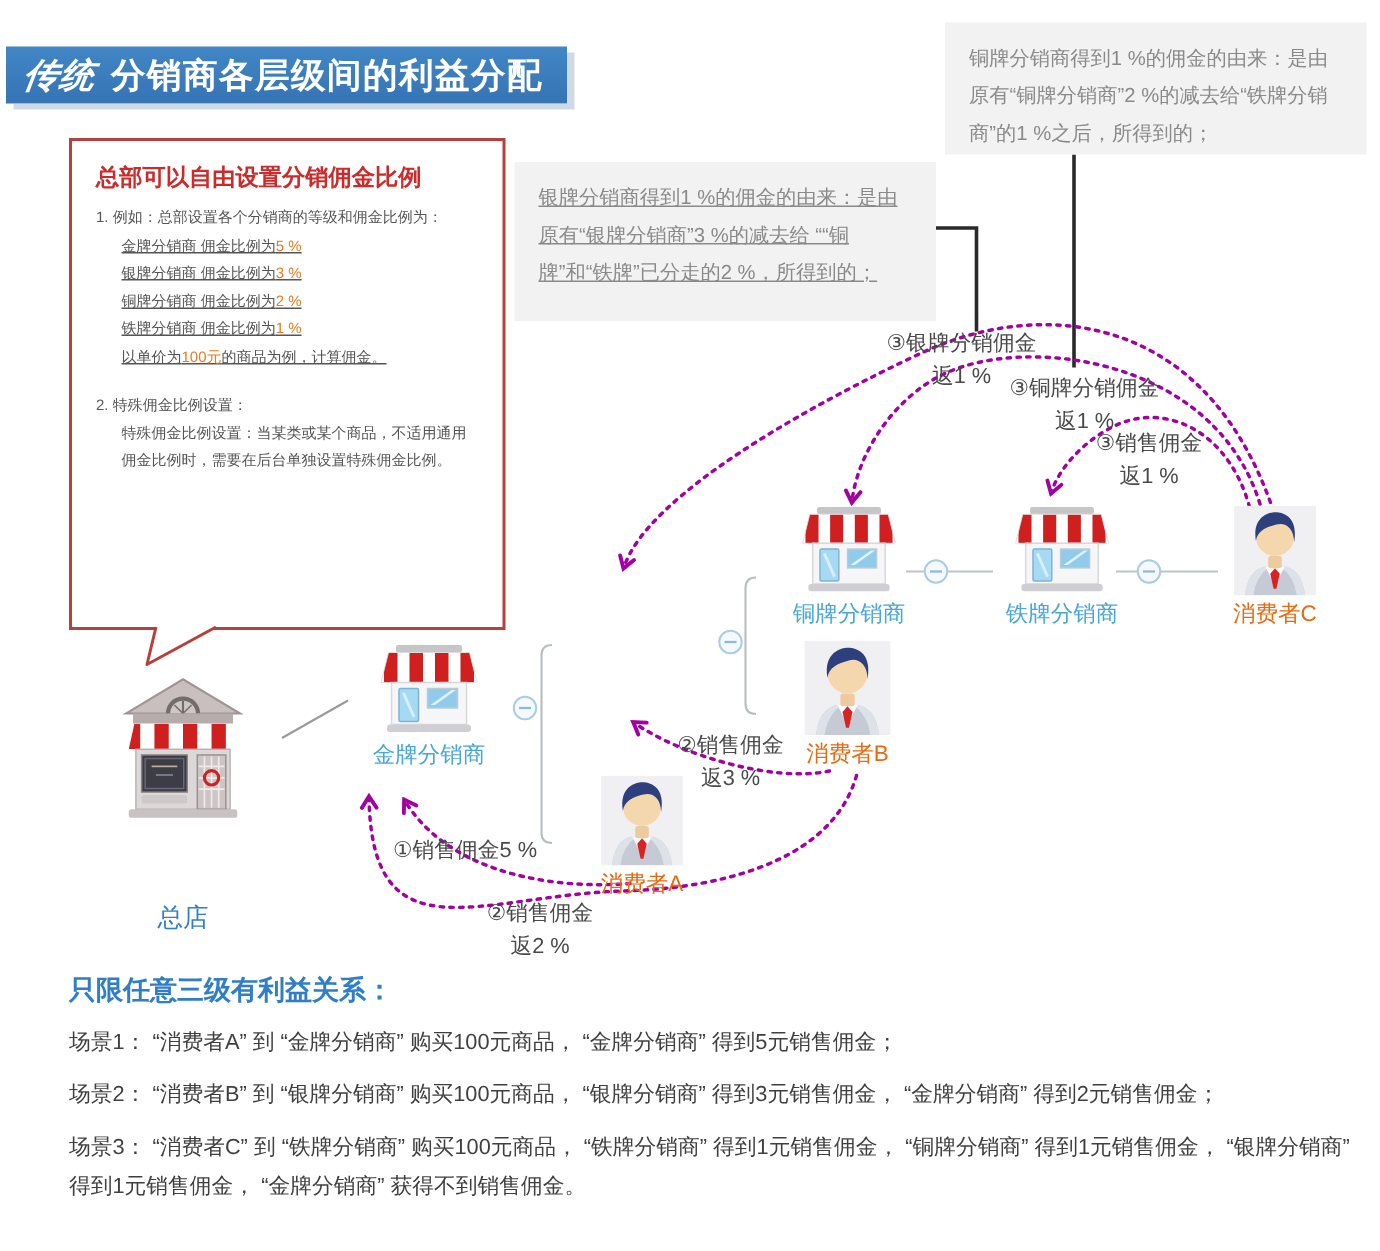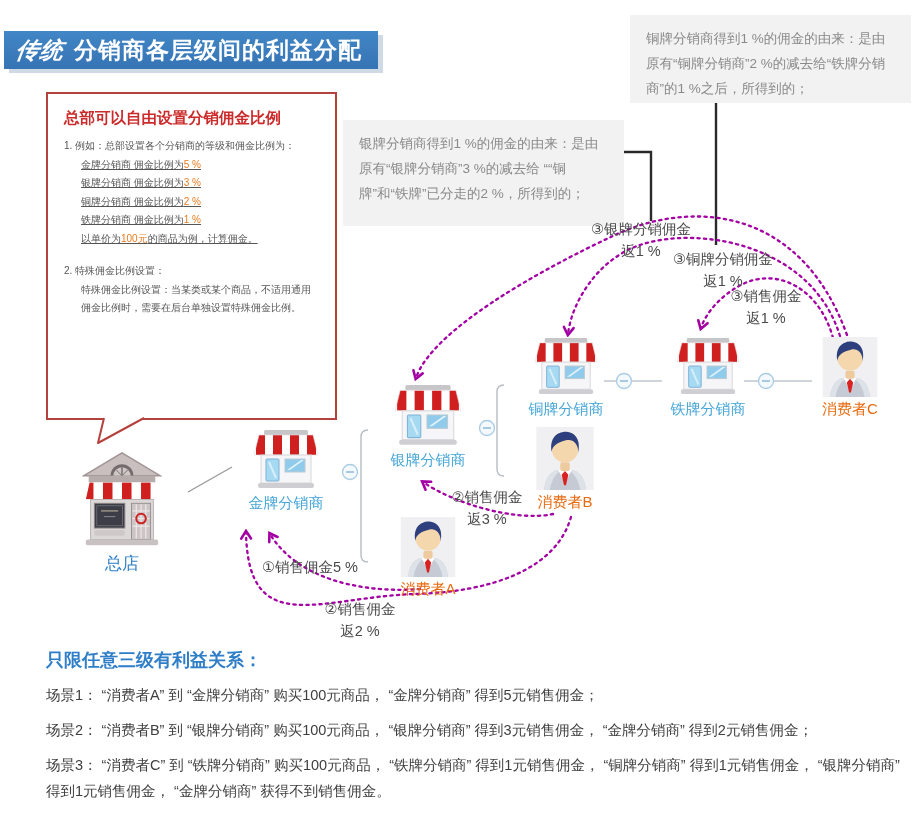--- a/index.html
+++ b/index.html
@@ -40,21 +40,21 @@
   .hl{color:#e87a1f;}
   .bubble .pt2{margin-top:14px;}
   .bubble .sub{padding-left:17px;}
   
   .callout{
     position:absolute;background:#f2f2f2;color:#8a8a8a;
     font-size:13.5px;line-height:1.85;
     padding:12px 16px;box-sizing:border-box;z-index:4;
   }
   .callout.bronze{left:630px;top:15px;width:281px;height:88px;}
-  .callout.silver{left:343px;top:120px;width:281px;height:106px;}
+  .callout.silver{left:343px;top:108px;width:281px;height:106px;text-decoration:underline;}
   
   .node{
     position:absolute;display:flex;flex-direction:column;align-items:center;
     z-index:3;
   }
   .node .lbl{margin-top:3px;font-size:15px;white-space:nowrap;}
   .node .lbl.store{color:#47a7d8;}
   .node .lbl.consumer{color:#e86a10;font-weight:400;}
   .node .lbl.hq{color:#2f7ec7;font-size:17px;}
   
@@ -207,40 +207,34 @@
     <div class="pt pt2 lead">2. 特殊佣金比例设置：</div>
     <div class="pt sub">特殊佣金比例设置：当某类或某个商品，不适用通用佣金比例时，需要在后台单独设置特殊佣金比例。</div>
     <svg class="tail" width="50" height="30" viewBox="0 0 50 30">
       <path d="M8,3 L2,28 L48,3" fill="#ffffff" stroke="#b5413c" stroke-width="2" stroke-linejoin="round"></path>
     </svg>
   </div>
 
   <div class="callout bronze">铜牌分销商得到1 %的佣金的由来：是由原有“铜牌分销商”2 %的减去给“铁牌分销商”的1 %之后，所得到的；</div>
   <div class="callout silver">银牌分销商得到1 %的佣金的由来：是由原有“银牌分销商”3 %的减去给 ““铜牌”和“铁牌”已分走的2 %，所得到的；</div>
 
-  <div class="node" style="left:79px;top:450px;width:86px;">
+  <div class="node" style="left:79px;top:450px;width:86px;gap:48px;">
     <svg width="80" height="99">
         <use href="#sym-bigstore"></use>
       </svg>
     <div class="lbl hq">总店</div>
   </div>
 
   <div class="node" style="left:246px;top:429px;width:80px;">
     <svg width="68" height="62">
         <use href="#sym-store"></use>
       </svg>
     <div class="lbl store">金牌分销商</div>
   </div>
 
-  <div class="node" style="left:388px;top:384px;width:80px;">
-    <svg width="70" height="64">
-        <use href="#sym-store"></use>
-      </svg>
-    <div class="lbl store">银牌分销商</div>
-  </div>
 
   <div class="node" style="left:527px;top:337px;width:78px;">
     <svg width="68" height="60">
         <use href="#sym-store"></use>
       </svg>
     <div class="lbl store">铜牌分销商</div>
   </div>
 
   <div class="node" style="left:669px;top:337px;width:78px;">
     <svg width="68" height="60">

